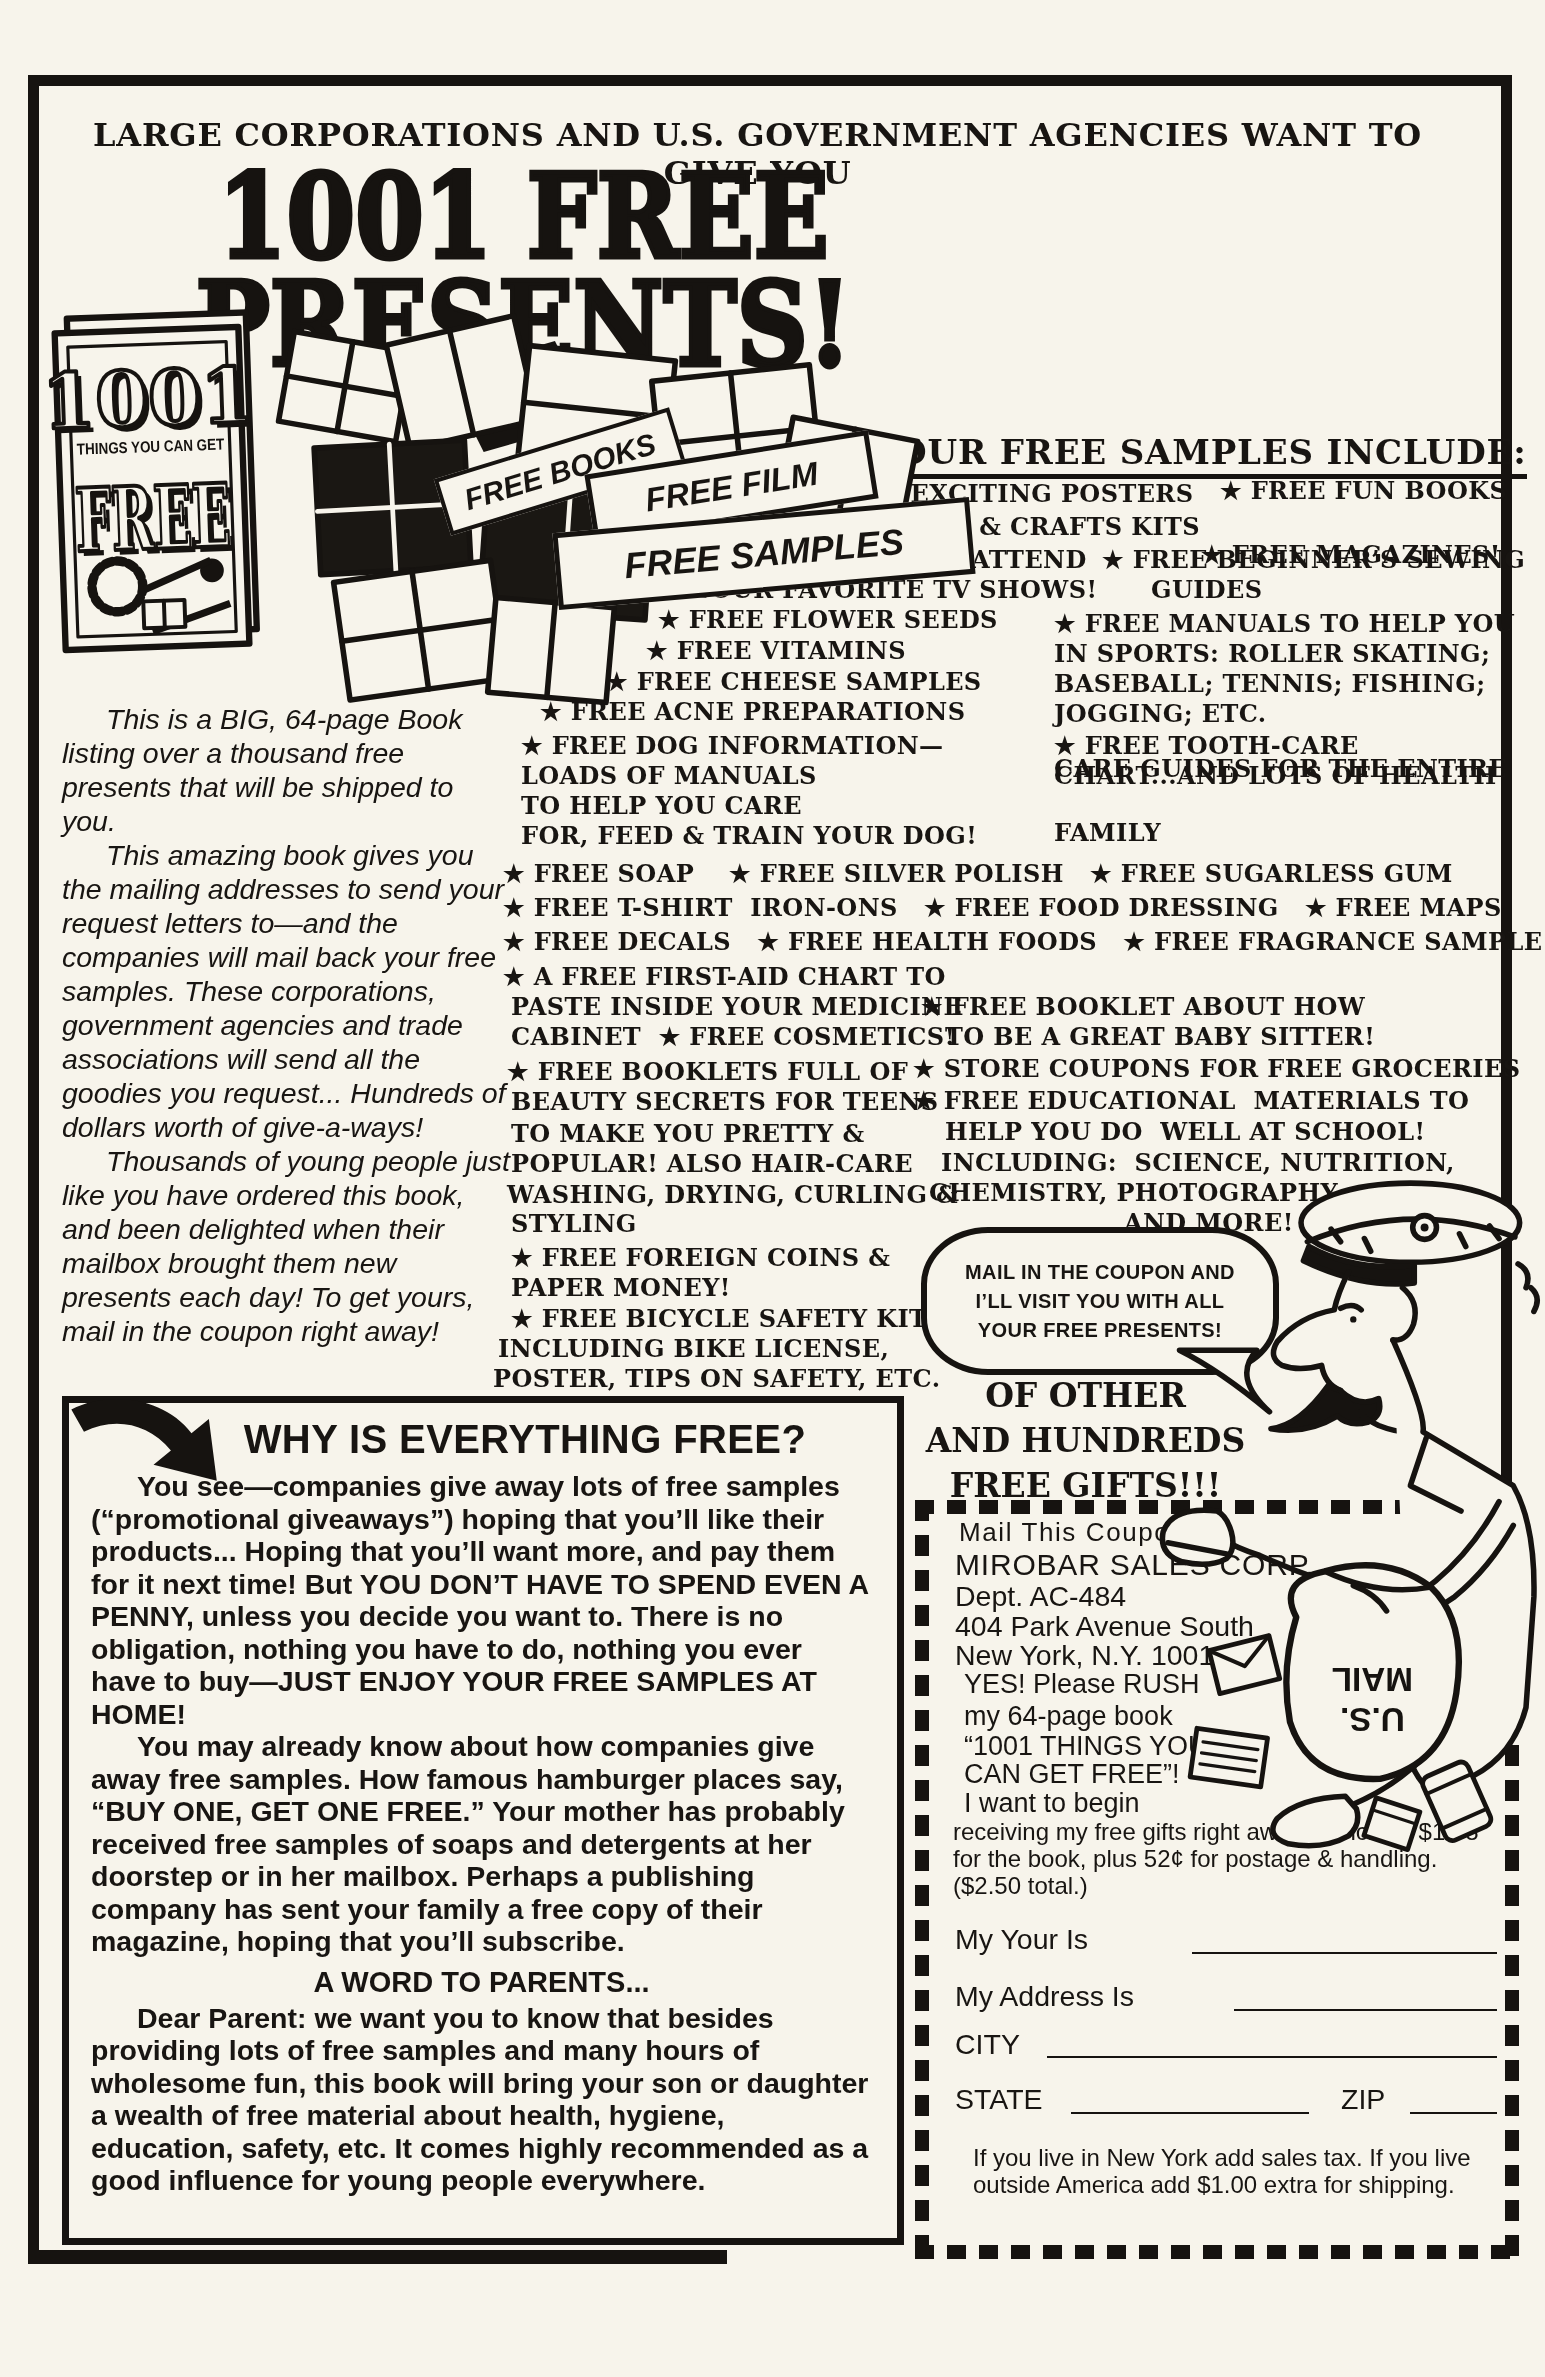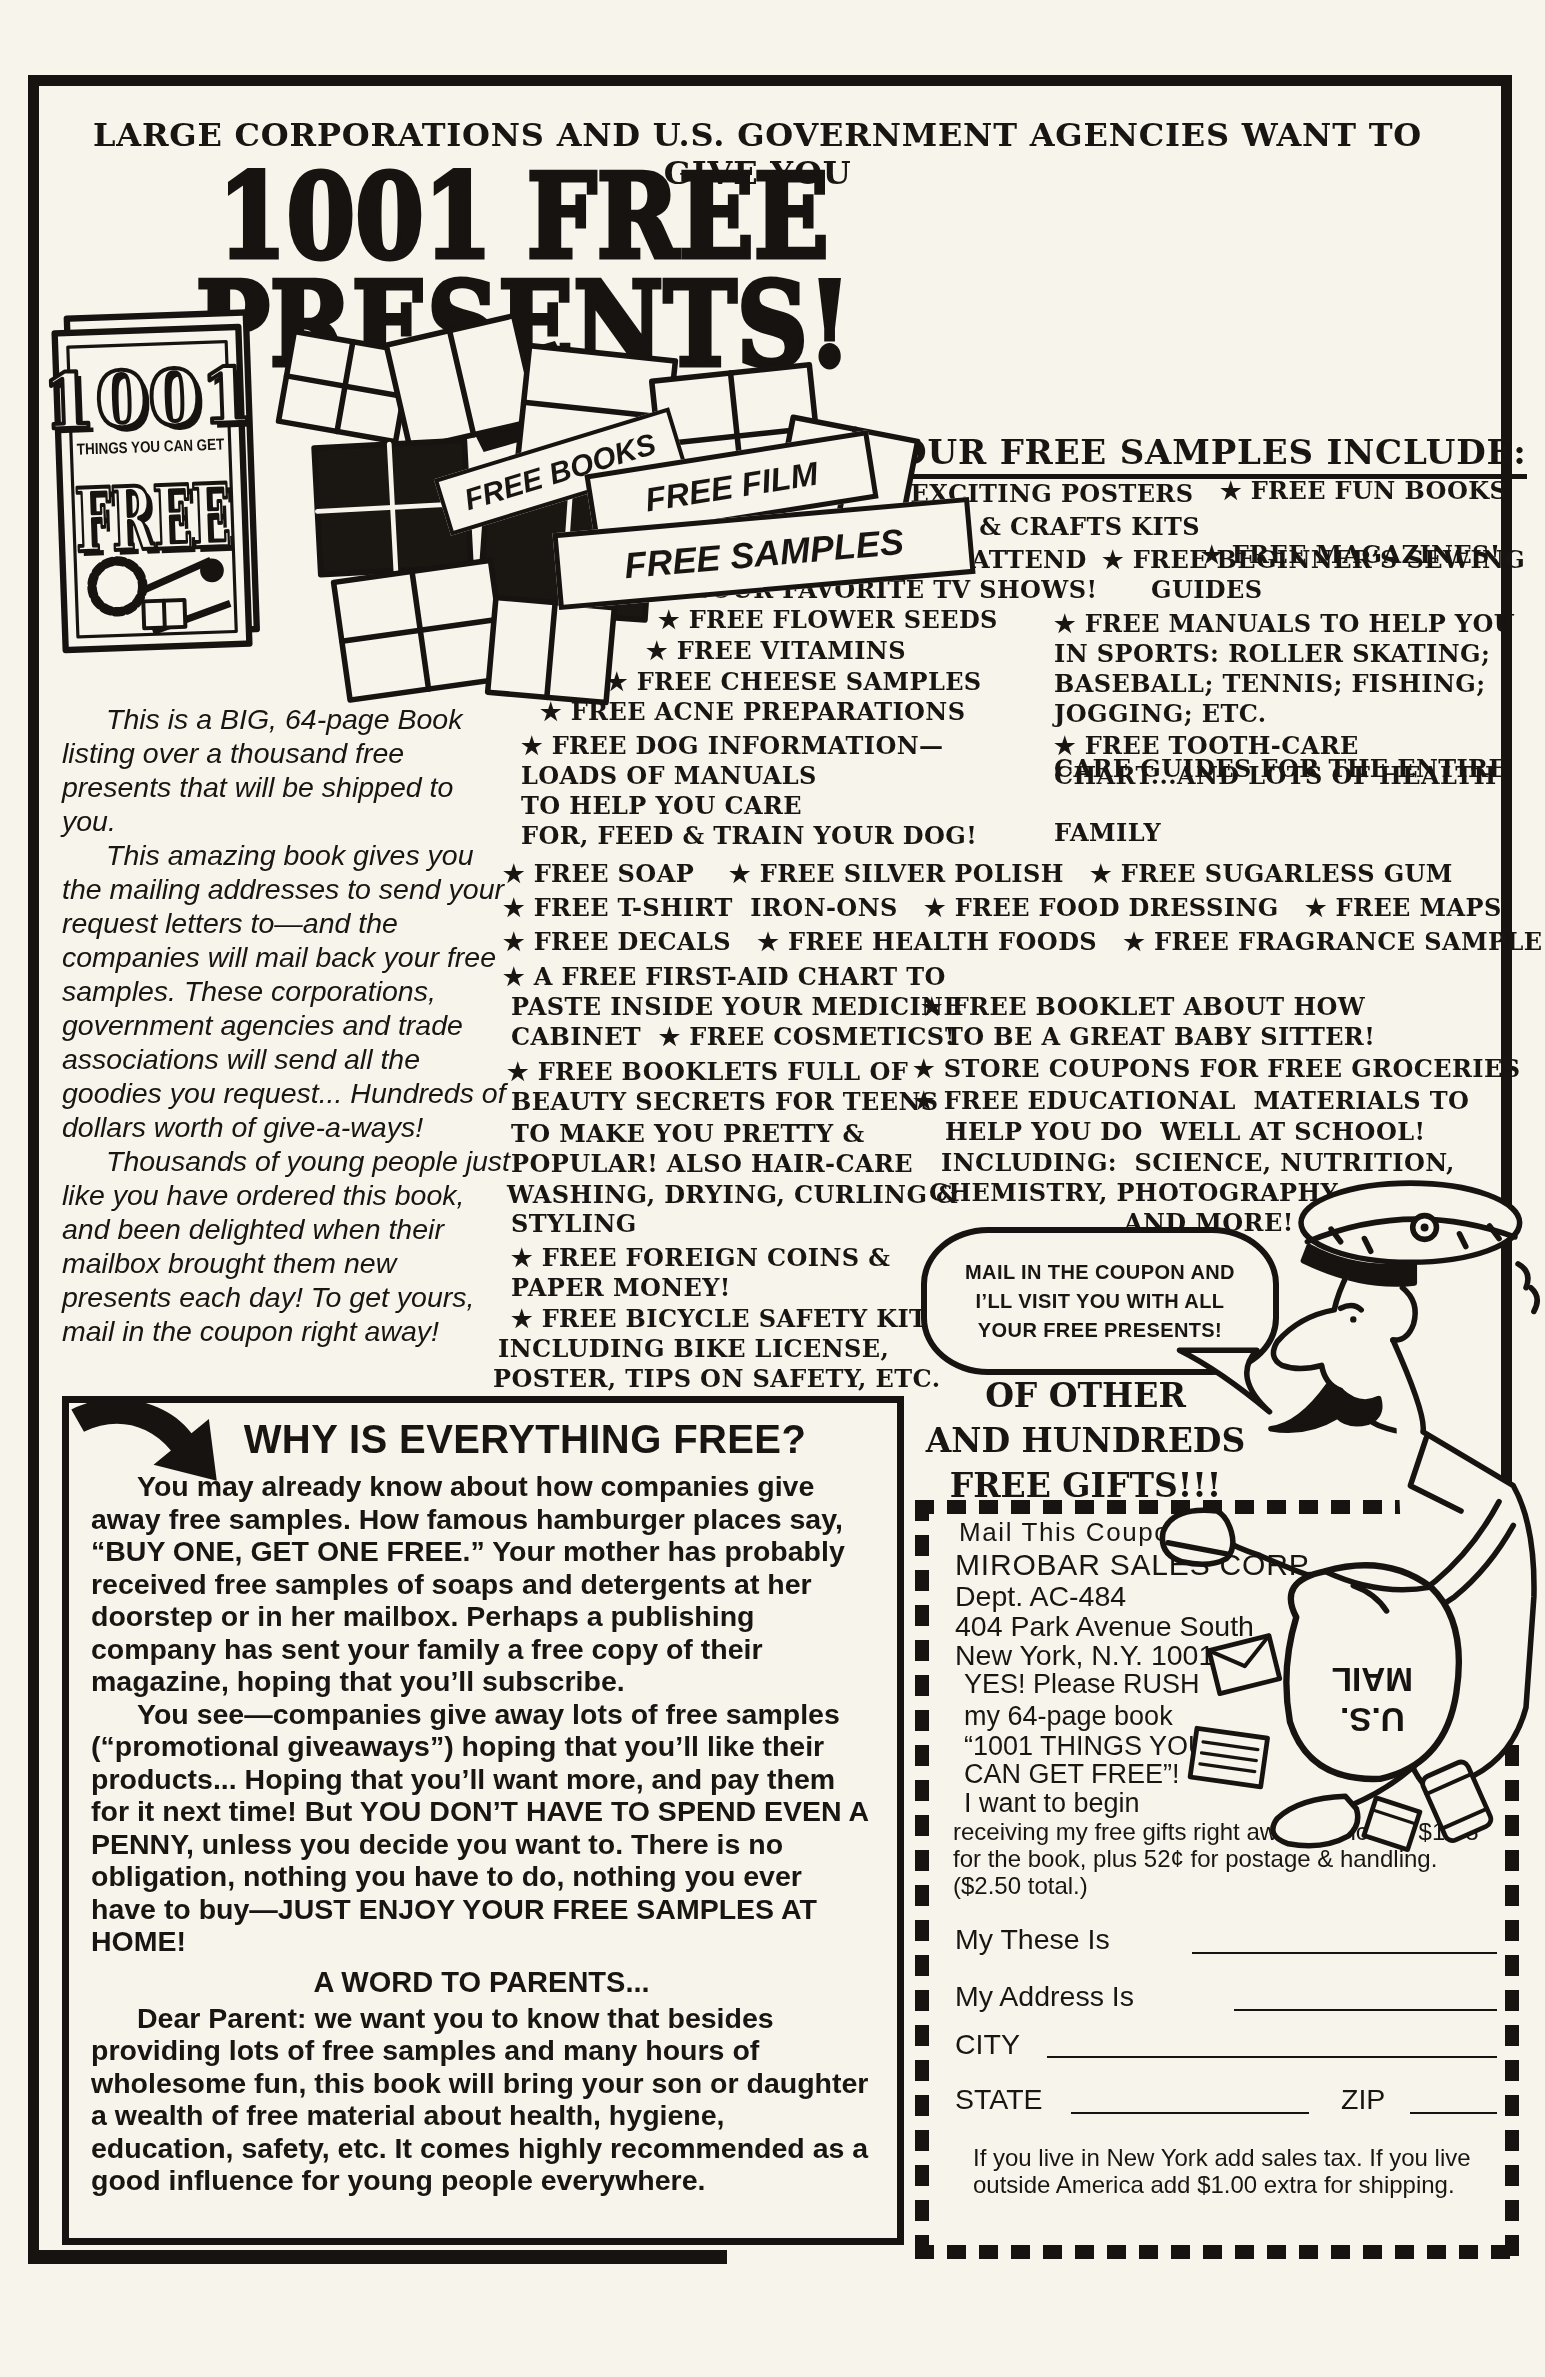--- a/index.html
+++ b/index.html
@@ -185,22 +185,22 @@
     <p>This is a BIG, 64-page Book listing over a thousand free presents that will be shipped to you.</p>
     <p>This amazing book gives you the mailing addresses to send your request letters to—and the companies will mail back your free samples. These corporations, government agencies and trade associations will send all the goodies you request... Hundreds of dollars worth of give-a-ways!</p>
     <p>Thousands of young people just like you have ordered this book, and been delighted when their mailbox brought them new presents each day! To get yours, mail in the coupon right away!</p>
   </div>
 
   <svg class="why-arrow" width="166" height="103" viewBox="0 0 210 130">
     <path d="M8,22 C55,-2 125,6 160,52 L182,34 L192,112 L112,92 L134,74 C104,38 62,32 24,50 Z" fill="#161310"></path>
   </svg>
   <div class="why-box">
     <div class="why-title">WHY IS EVERYTHING FREE?</div>
+    <p>You see—companies give away lots of free samples (“promotional giveaways”) hoping that you’ll like their products... Hoping that you’ll want more, and pay them for it next time! But YOU DON’T HAVE TO SPEND EVEN A PENNY, unless you decide you want to. There is no obligation, nothing you have to do, nothing you ever have to buy—JUST ENJOY YOUR FREE SAMPLES AT HOME!</p>
     <p>You may already know about how companies give away free samples. How famous hamburger places say, “BUY ONE, GET ONE FREE.” Your mother has probably received free samples of soaps and detergents at her doorstep or in her mailbox. Perhaps a publishing company has sent your family a free copy of their magazine, hoping that you’ll subscribe.</p>
-    <p>You see—companies give away lots of free samples (“promotional giveaways”) hoping that you’ll like their products... Hoping that you’ll want more, and pay them for it next time! But YOU DON’T HAVE TO SPEND EVEN A PENNY, unless you decide you want to. There is no obligation, nothing you have to do, nothing you ever have to buy—JUST ENJOY YOUR FREE SAMPLES AT HOME!</p>
     <div class="parents-title">A WORD TO PARENTS...</div>
     <p>Dear Parent: we want you to know that besides providing lots of free samples and many hours of wholesome fun, this book will bring your son or daughter a wealth of free material about health, hygiene, education, safety, etc. It comes highly recommended as a good influence for young people everywhere.</p>
   </div>
 
   <div class="bubble">
     <div>MAIL IN THE COUPON AND</div>
     <div>I’LL VISIT YOU WITH ALL</div>
     <div>YOUR FREE PRESENTS!</div>
   </div>
   <svg class="bubble-tail" width="119" height="79" viewBox="0 0 150 100">
@@ -294,21 +294,21 @@
     <div class="cp-line cp-pitch" style="left:49px;top:169px;">YES! Please RUSH</div>
     <div class="cp-line cp-pitch" style="left:49px;top:201px;">my 64-page book</div>
     <div class="cp-line cp-pitch" style="left:49px;top:231px;">“1001 THINGS YOU</div>
     <div class="cp-line cp-pitch" style="left:49px;top:259px;">CAN GET FREE”!</div>
     <div class="cp-line cp-pitch" style="left:49px;top:288px;">I want to begin</div>
 
     <div class="cp-line cp-rest" style="left:38px;top:318px;">receiving my free gifts right away! I enclose $1.98</div>
     <div class="cp-line cp-rest" style="left:38px;top:345px;">for the book, plus 52¢ for postage &amp; handling.</div>
     <div class="cp-line cp-rest" style="left:38px;top:372px;">($2.50 total.)</div>
 
-    <div class="cp-line cp-label" style="left:40px;top:423px;">My These Is</div>
+    <div class="cp-line cp-label" style="left:40px;top:423px;">My Your Is</div>
     <div class="fline" style="left:277px;top:452px;width:305px;"></div>
 
     <div class="cp-line cp-label" style="left:40px;top:480px;">My Address Is</div>
     <div class="fline" style="left:319px;top:509px;width:263px;"></div>
 
     <div class="cp-line cp-label" style="left:40px;top:528px;">CITY</div>
     <div class="fline" style="left:132px;top:556px;width:450px;"></div>
 
     <div class="cp-line cp-label" style="left:40px;top:583px;">STATE</div>
     <div class="fline" style="left:156px;top:612px;width:238px;"></div>

